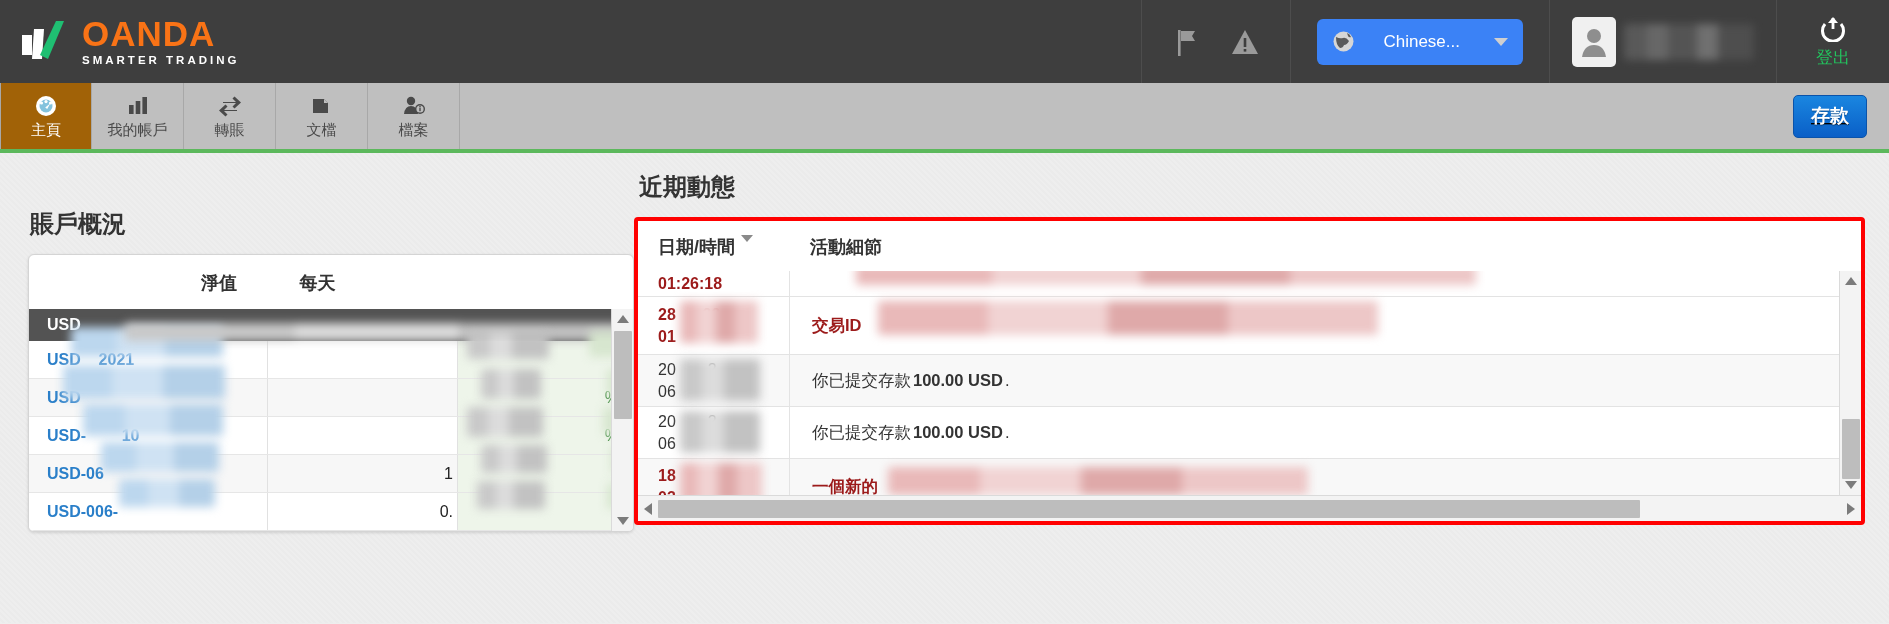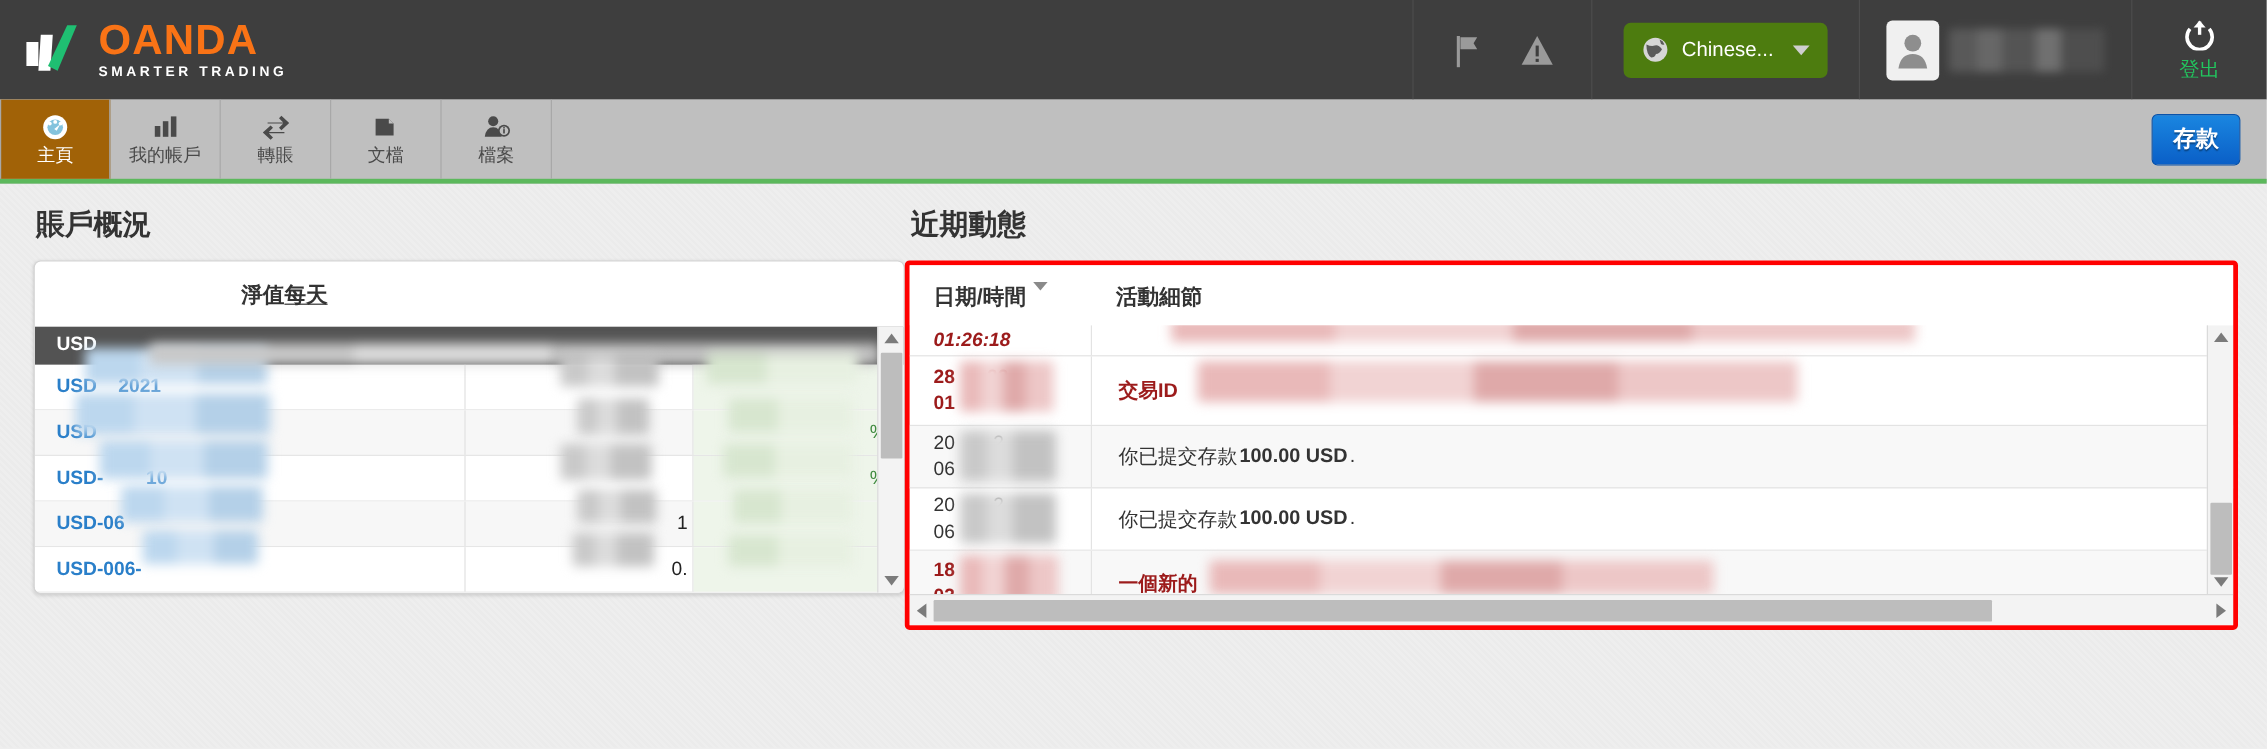--- a/index.html
+++ b/index.html
@@ -52,26 +52,26 @@
     border-right: 1px solid #4d4d4d;
   }
   .hdr-icon { width: 30px; height: 32px; display: block; cursor: pointer; }
 
   .lang-zone {
     display: flex; align-items: center;
     padding: 0 26px;
     border-right: 1px solid #4d4d4d;
   }
   .lang-btn {
-    background: #4d7c0f;
+    background: #3b82f6;
     border-radius: 6px;
     height: 46px;
     display: flex;
     align-items: center;
-    gap: 10px;
+    gap: 28px;
     padding: 0 15px;
     cursor: pointer;
   }
   .globe-ic { width: 23px; height: 23px; flex: none; }
   .lang-label { color: #ffffff; font-size: 17px; white-space: nowrap; }
   .caret-dn {
     width: 0; height: 0;
     border-left: 7px solid transparent;
     border-right: 7px solid transparent;
     border-top: 8px solid #cfcfcf;
@@ -129,42 +129,42 @@
     gap: 3px;
     border-right: 1px solid #a8a8a8;
     cursor: pointer;
     color: #4a4a4a;
   }
   .nav-tab:first-child { border-left: 1px solid #a8a8a8; }
   .nav-tab.active { background: #a16207; color: #ffffff; }
   .nav-ic { width: 26px; height: 24px; display: block; }
   .nav-lbl { font-size: 15px; line-height: 18px; }
   .nav-spacer { flex: 1; }
-  .deposit-zone { display: flex; align-items: center; padding-right: 22px; }
+  .deposit-zone { display: flex; align-items: center; padding-right: 22px; text-decoration: underline; }
   .deposit-btn {
     background: linear-gradient(180deg,#1a86e0 0%, #0a5fc7 100%);
     color: #ffffff;
     font-size: 19px;
     font-weight: bold;
     border: 1px solid #0a53aa;
     border-radius: 5px;
     padding: 7px 17px 8px;
     cursor: pointer;
     text-shadow: 0 1px 1px rgba(0,0,0,.35);
   }
 
   
   .content {
     display: flex;
     padding: 0 0 0 0;
     height: 470px;
     background:
       repeating-linear-gradient(45deg, #eeeeee 0 2px, #ebebeb 2px 4px);
   }
-  .col-left { width: 754px; padding: 18px 0 0 28px; }
+  .col-left { width: 634px; padding: 18px 0 0 28px; margin-top: 37px; }
   .col-right { flex: 1; padding: 18px 24px 0 0; }
 
   .sec-title {
     font-size: 24px;
     font-weight: bold;
     color: #333333;
     margin: 0 0 14px 2px;
   }
   .sec-title.right { margin-left: 5px; }
 
@@ -184,21 +184,21 @@
   
   .acct-head {
     display: flex;
     padding: 16px 18px 14px;
     font-size: 18px;
     font-weight: bold;
     color: #333333;
   }
   .ah-num { flex: 1; }
   .ah-nav { width: 190px; text-align: right; }
-  .ah-day { width: 175px; text-align: left; padding-right: 14px; text-decoration: underline; }
+  .ah-day { width: 175px; text-align: center; padding-right: 14px; }
 
   .acct-body { position: relative; height: 222px; }
   .acct-scrollview { height: 222px; overflow: hidden; position: relative; }
 
   .grp-row {
     background: #535353;
     color: #ffffff;
     font-size: 16px;
     font-weight: bold;
     padding: 7px 18px;
@@ -569,21 +569,21 @@
       <div class="act-head">
         <span class="acth-date">
           <span>日期/時間</span>
           <span class="sort-caret"></span>
         </span>
         <span class="acth-det">活動細節</span>
       </div>
 
       <div class="act-body">
 
-        <div class="act-row" style="min-height:26px;font-style:italic;">
+        <div class="act-row" style="min-height:26px;">
           <span class="ar-dt red">01:26:18</span>
           <span class="ar-detail red"></span>
         </div>
 
         <div class="act-row" style="min-height:58px;">
           <span class="ar-dt red">
             <span><span>28</span><span style="opacity:0">xxx</span><span>22</span></span>
             <span>01</span>
           </span>
           <span class="ar-detail red">交易ID</span>

